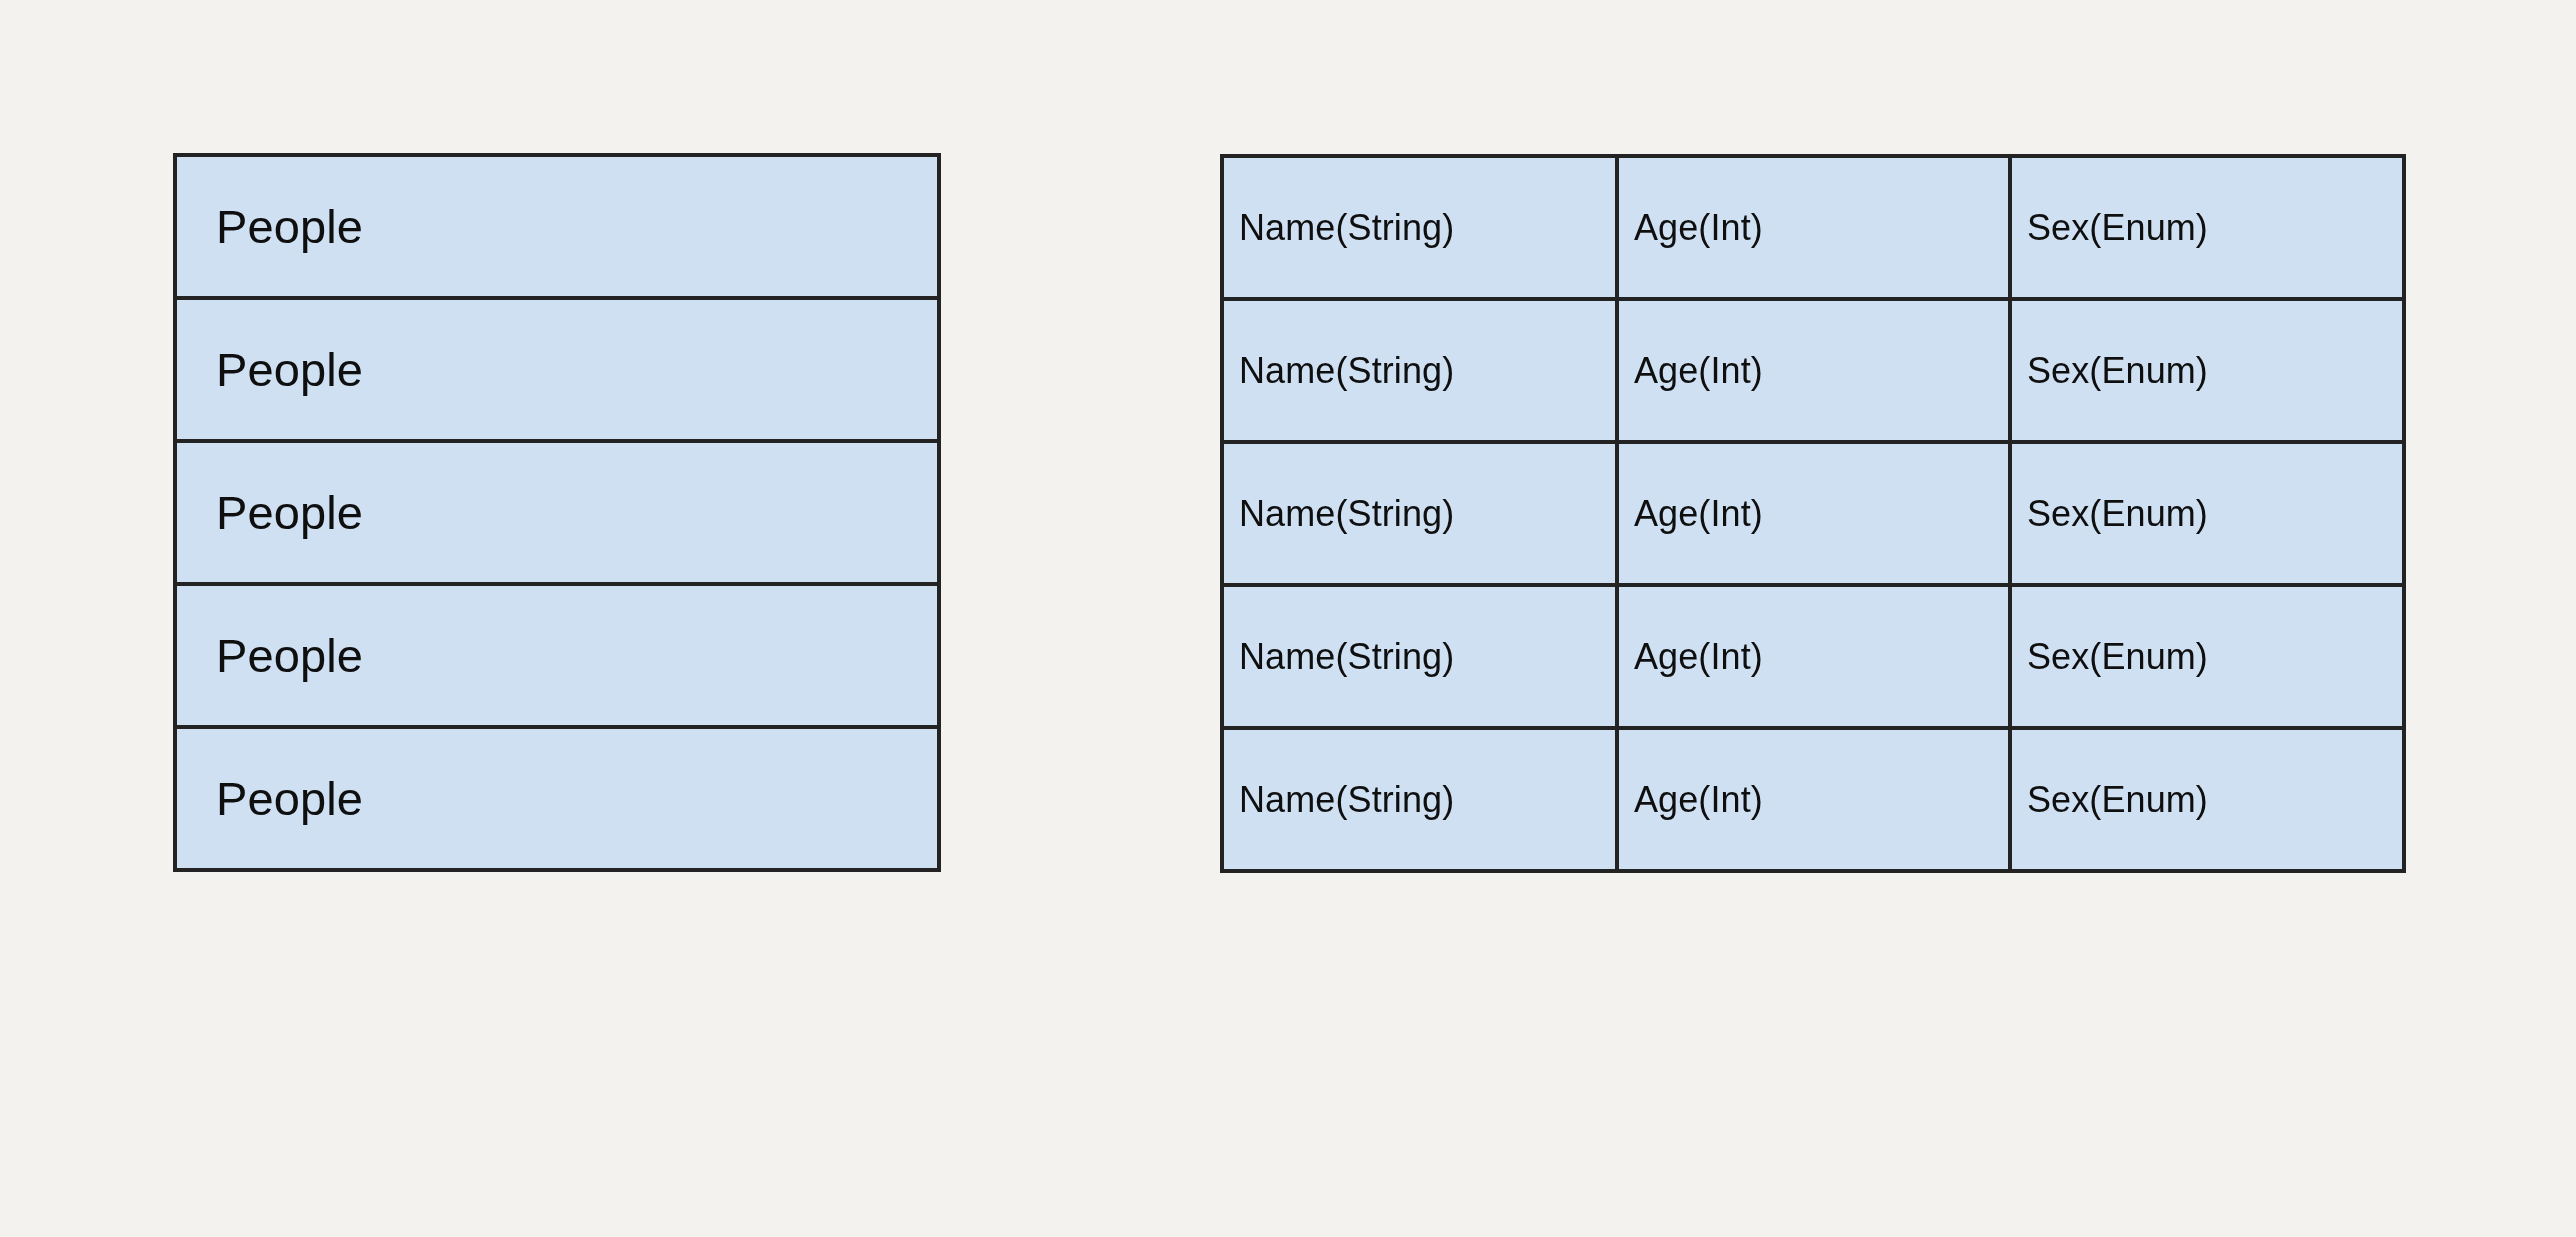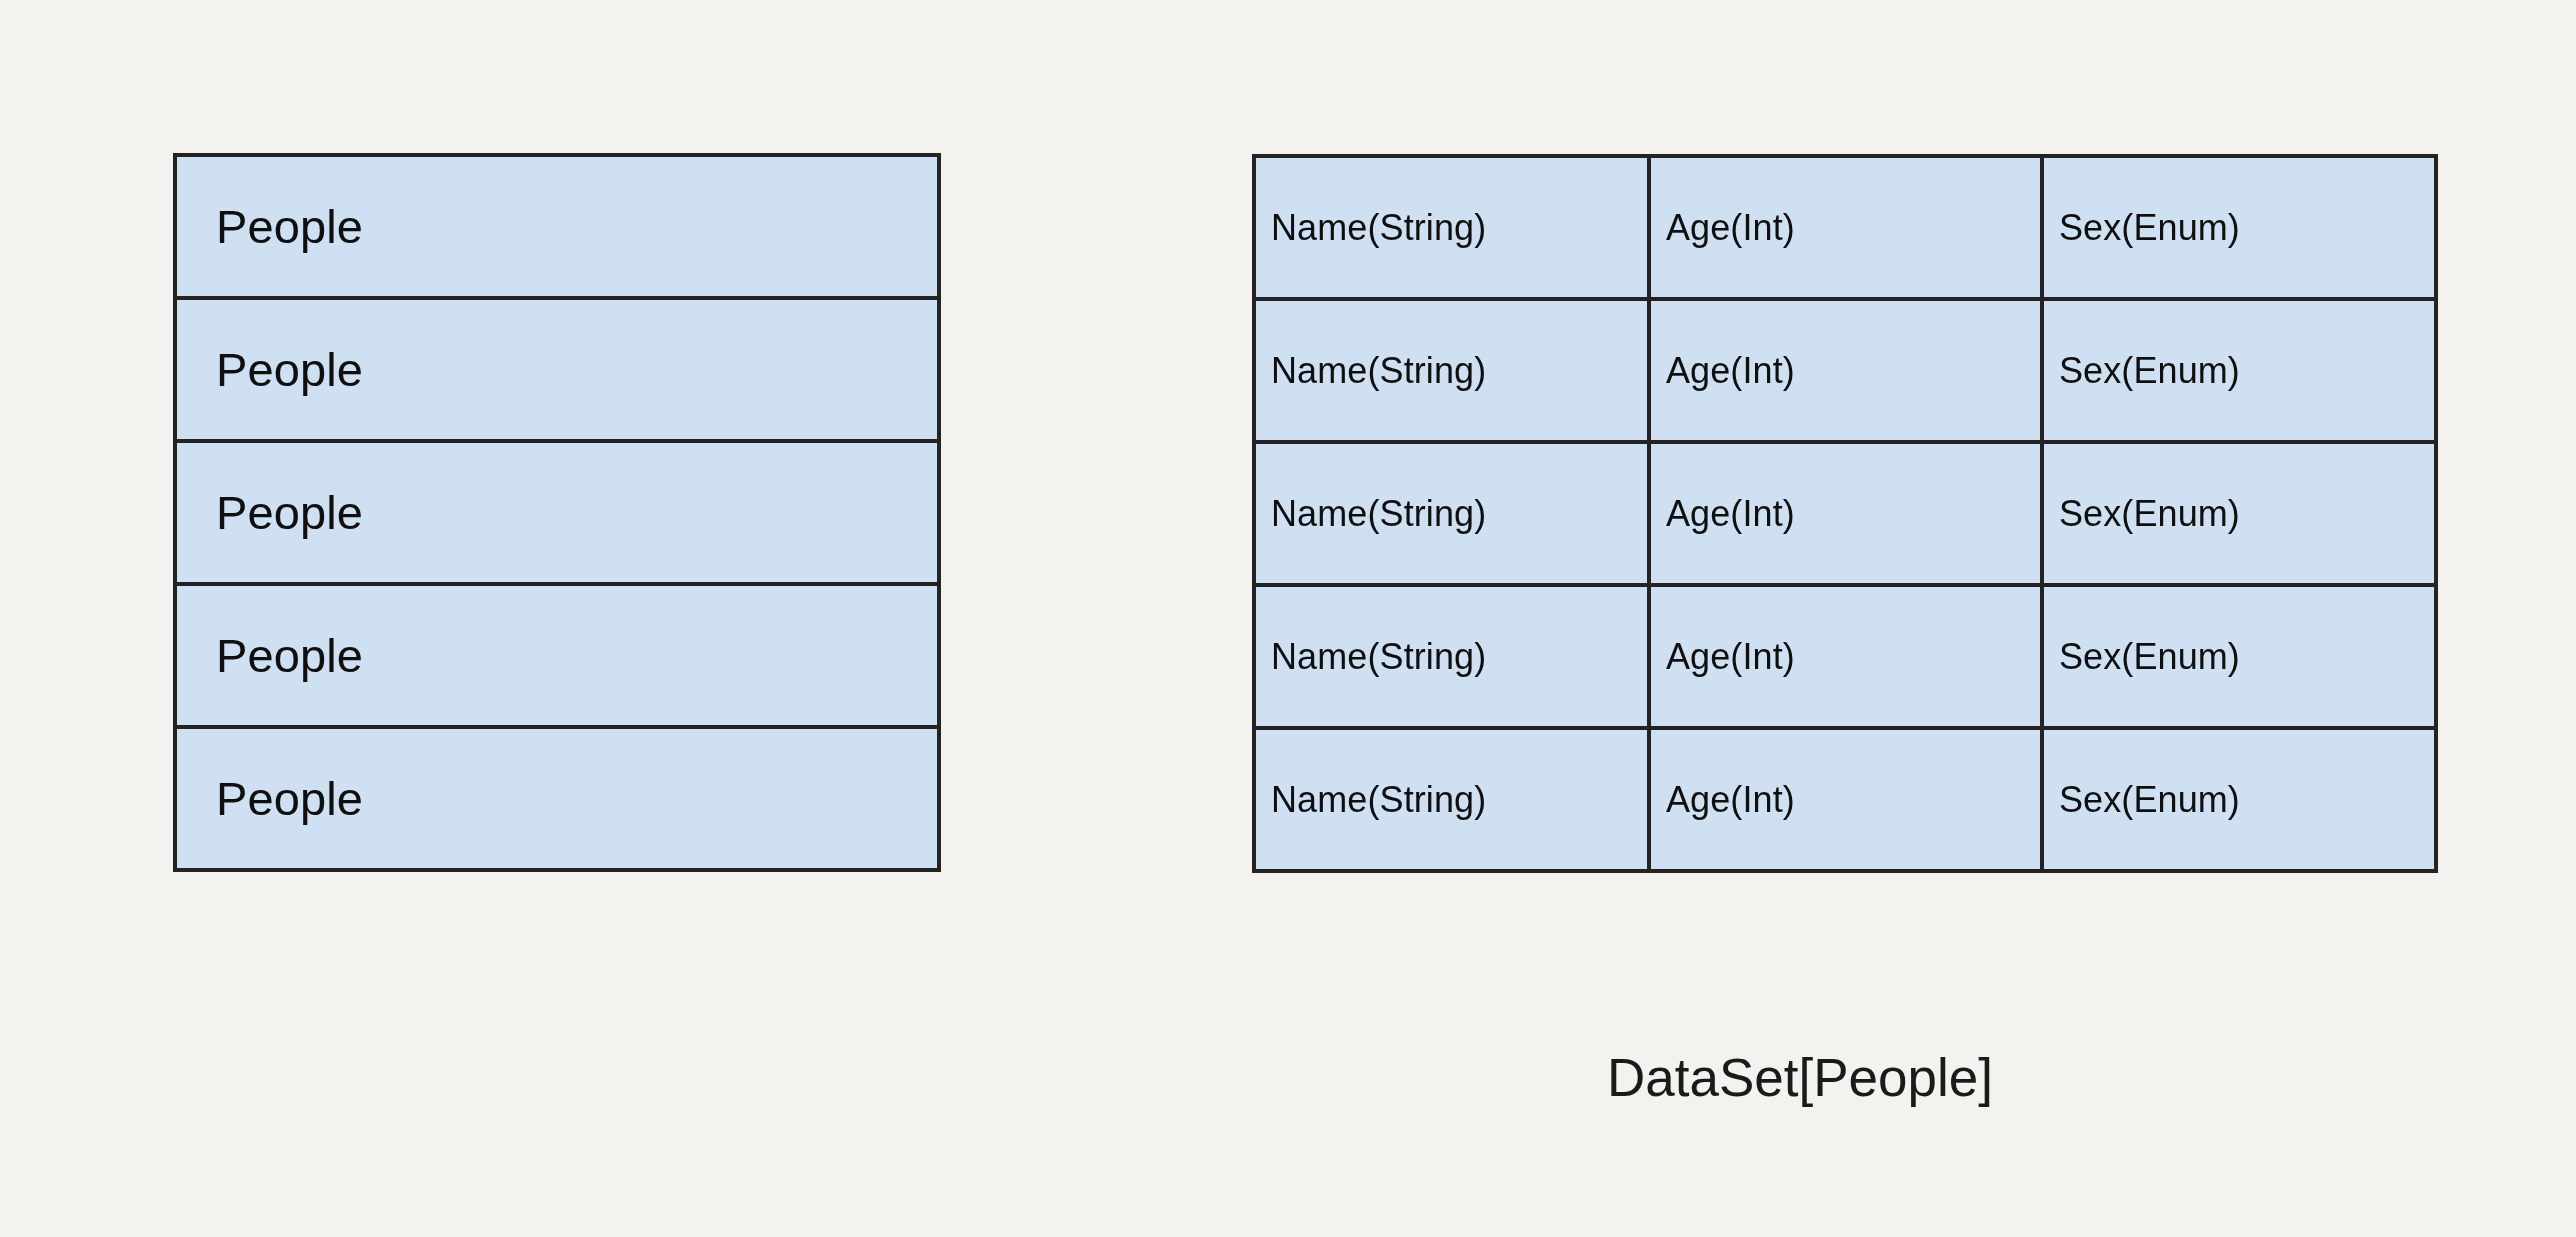--- a/index.html
+++ b/index.html
@@ -53,21 +53,20 @@
     padding: 0 0 0 39px;
     letter-spacing: 0.1px;
   }
 
   
   #dataset-table {
     left: 1220px;
     top: 154px;
     width: 1181px;
     height: 714px;
-    margin-left: 32px;
   }
   #dataset-table td {
     height: 143px;
     font-size: 36px;
     line-height: 1.05;
     padding: 0 0 0 15px;
     letter-spacing: 0.1px;
   }
   #dataset-table col.c-name { width: 395px; }
   #dataset-table col.c-age  { width: 393px; }
@@ -150,16 +149,15 @@
       </tr>
       <tr>
         <td>Name(String)</td>
         <td>Age(Int)</td>
         <td>Sex(Enum)</td>
       </tr>
     </tbody>
   </table>
 
 
-  <div id="dataset-caption" class="caption">DataSet[People]</div>
 
 </div>
 
 
 </body></html>

